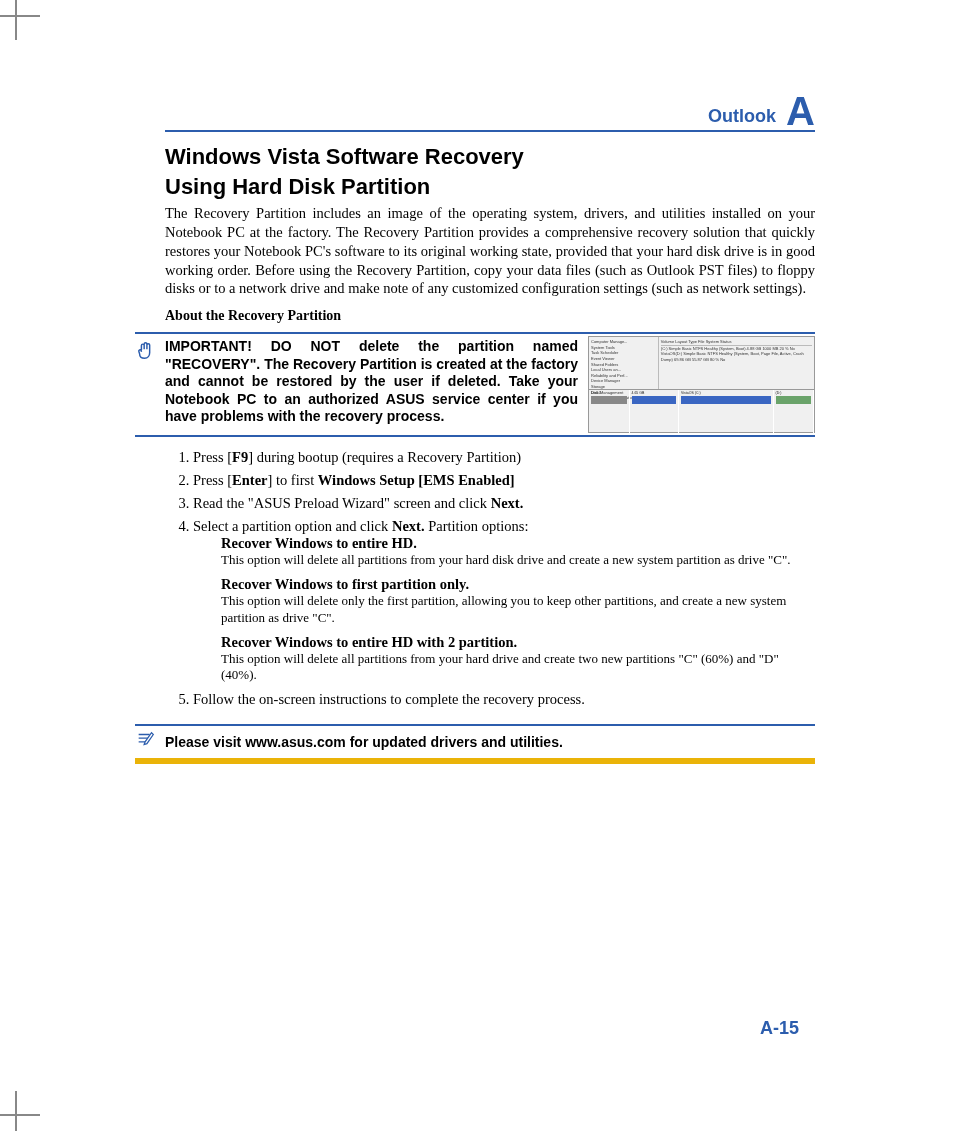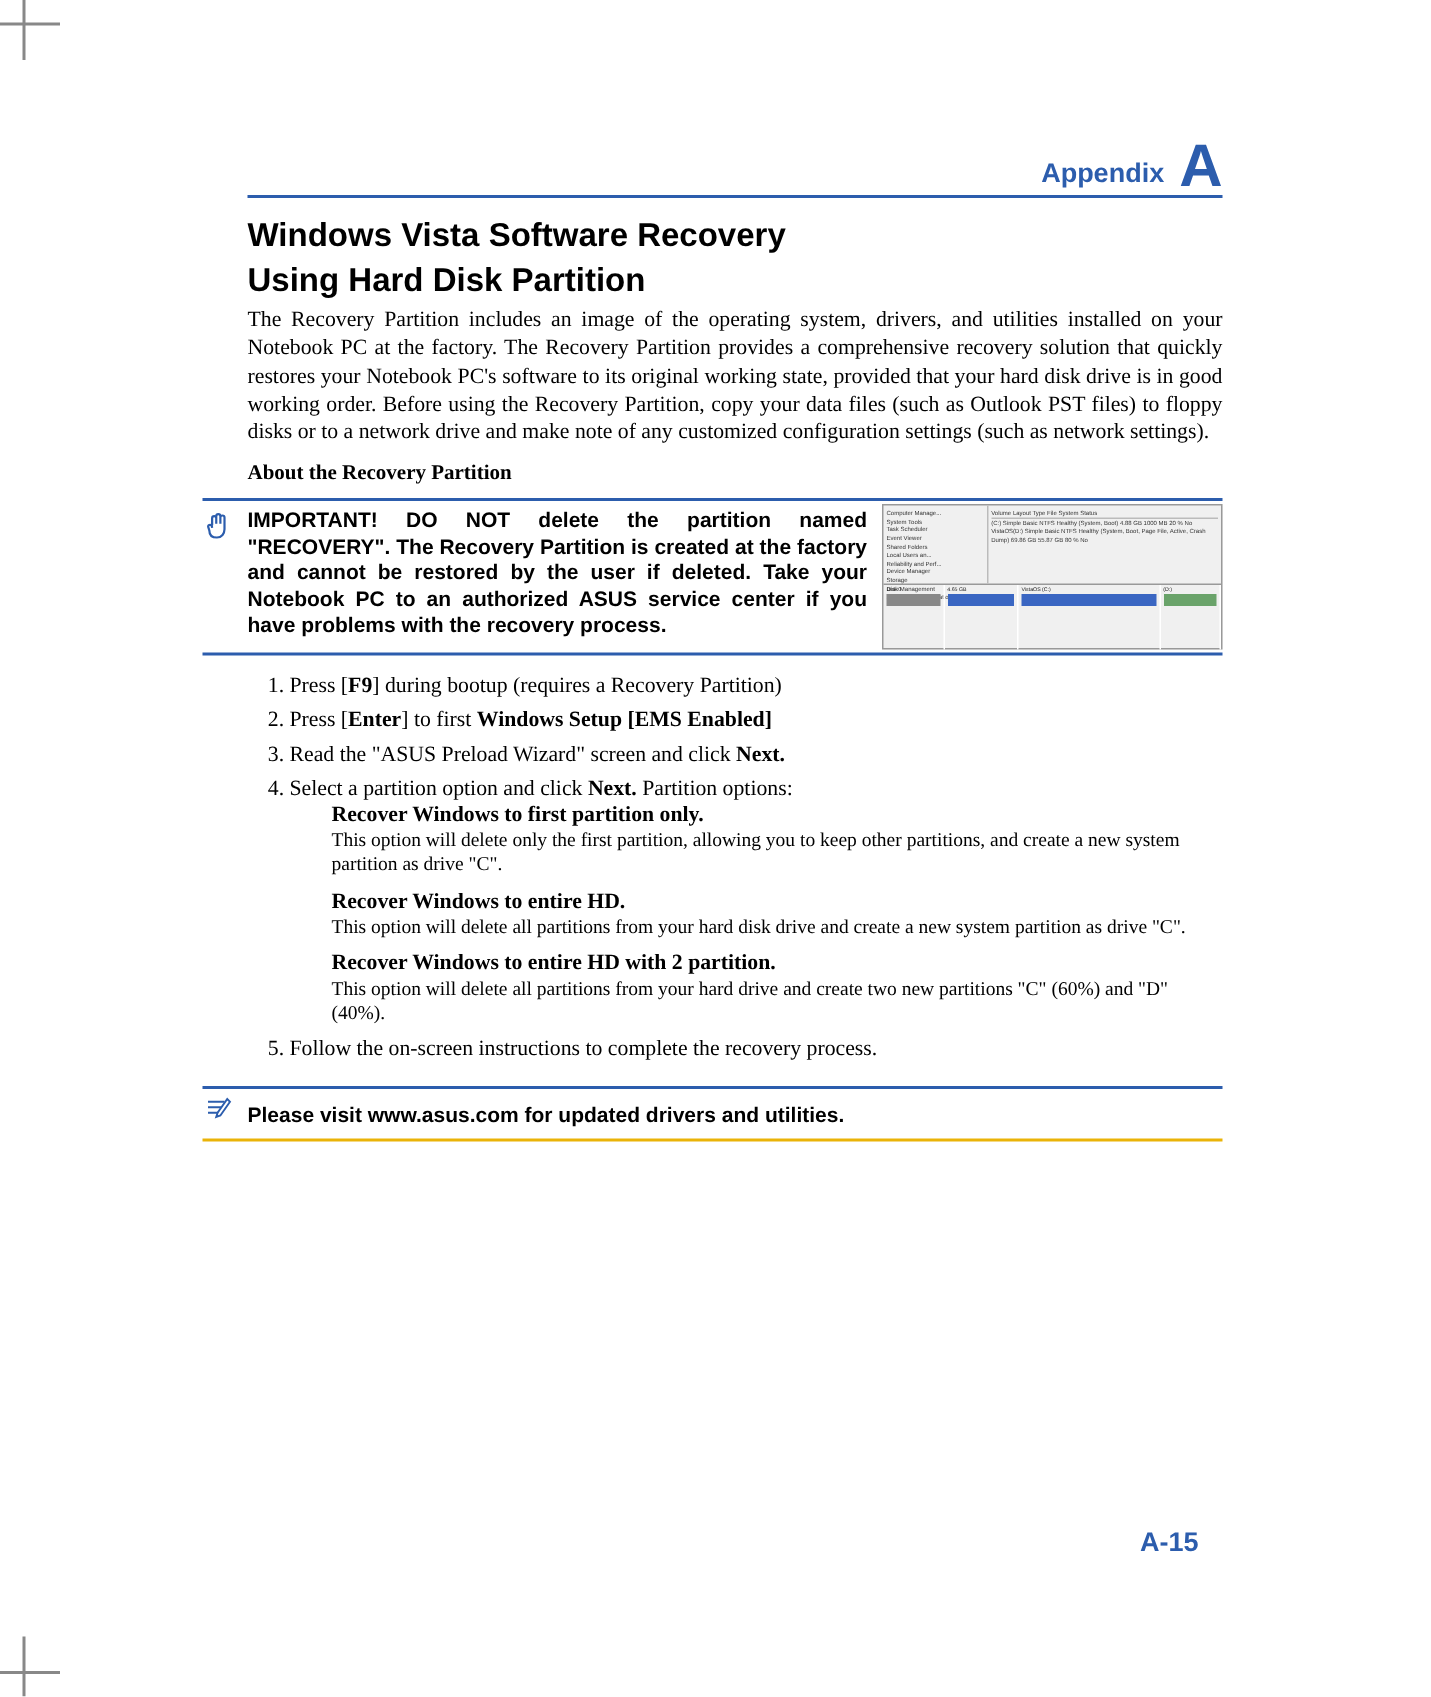--- a/index.html
+++ b/index.html
@@ -154,21 +154,21 @@
   .opt-title {
     font-weight: bold;
     font-size: 14.5px;
   }
   .opt-desc {
     font-size: 13px;
     line-height: 1.25;
   }
   .note {
     border-top: 2px solid #2c5dad;
-    border-bottom: 2px solid #eab308;
+    border-bottom: 6px solid #eab308;
     margin: 16px 0 0 -30px;
     width: 680px;
     display: flex;
     align-items: center;
     gap: 8px;
     padding: 3px 0;
   }
   .note-icon {
     flex: 0 0 22px;
     color: #2c5dad;
@@ -198,21 +198,21 @@
 <body>
 
 <div class="crop-mark cm-h" style="left:0; top:15px;"></div>
 <div class="crop-mark cm-v" style="left:15px; top:0;"></div>
 <div class="crop-mark cm-h" style="left:0; bottom:15px;"></div>
 <div class="crop-mark cm-v" style="left:15px; bottom:0;"></div>
 
 <div class="page">
 
   <div class="header-line">
-    <span class="appendix-label">Appendix</span>
+    <span class="appendix-label">Outlook</span>
     <span class="appendix-letter">A</span>
   </div>
 
   <div class="h1">Windows Vista Software Recovery</div>
   <div class="h2">Using Hard Disk Partition</div>
 
   <p class="body-text">The Recovery Partition includes an image of the operating system, drivers, and utilities installed on your Notebook PC at the factory. The Recovery Partition provides a comprehensive recovery solution that quickly restores your Notebook PC's software to its original working state, provided that your hard disk drive is in good working order. Before using the Recovery Partition, copy your data files (such as Outlook PST files) to floppy disks or to a network drive and make note of any customized configuration settings (such as network settings).</p>
 
   <div class="subhead">About the Recovery Partition</div>
 
@@ -254,26 +254,26 @@
       </div>
     </div>
   </div>
 
   <ol>
     <li><span>Press [</span><b>F9</b><span>] during bootup (requires a Recovery Partition)</span></li>
     <li><span>Press [</span><b>Enter</b><span>] to first </span><b>Windows Setup [EMS Enabled]</b></li>
     <li><span>Read the "ASUS Preload Wizard" screen and click </span><b>Next.</b></li>
     <li><span>Select a partition option and click </span><b>Next.</b><span> Partition options:</span>
       <div class="opt-block">
+        <div class="opt-title">Recover Windows to entire HD.</div>
+        <div class="opt-desc">This option will delete all partitions from your hard disk drive and create a new system partition as drive "C".</div>
+      </div>
+      <div class="opt-block">
         <div class="opt-title">Recover Windows to first partition only.</div>
         <div class="opt-desc">This option will delete only the first partition, allowing you to keep other partitions, and create a new system partition as drive "C".</div>
-      </div>
-      <div class="opt-block">
-        <div class="opt-title">Recover Windows to entire HD.</div>
-        <div class="opt-desc">This option will delete all partitions from your hard disk drive and create a new system partition as drive "C".</div>
       </div>
       <div class="opt-block">
         <div class="opt-title">Recover Windows to entire HD with 2 partition.</div>
         <div class="opt-desc">This option will delete all partitions from your hard drive and create two new partitions "C" (60%) and "D" (40%).</div>
       </div>
     </li>
     <li>Follow the on-screen instructions to complete the recovery process.</li>
   </ol>
 
   <div class="note">

